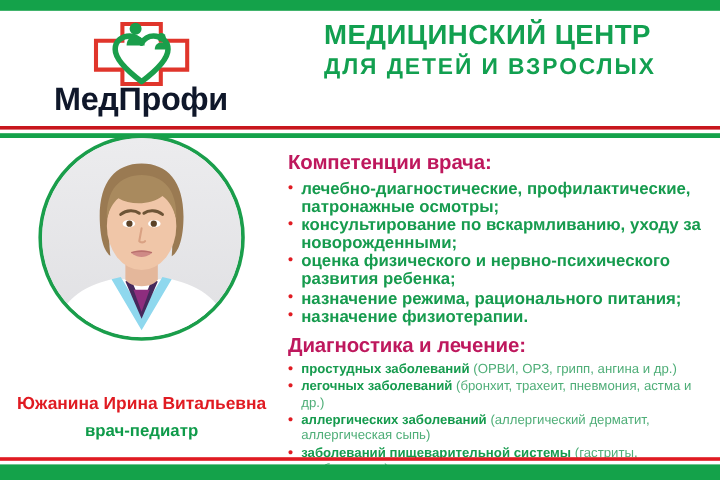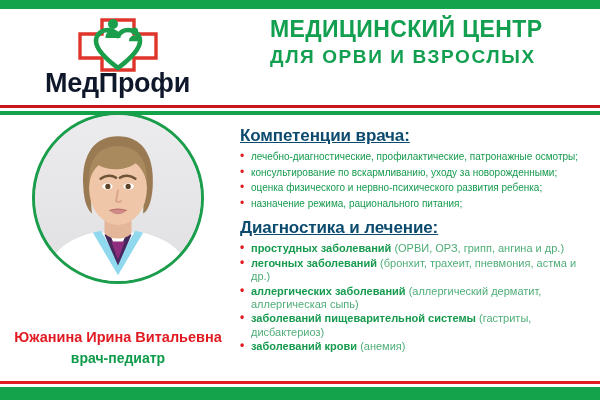--- a/index.html
+++ b/index.html
@@ -138,24 +138,23 @@
 
   
   .content {
     position: absolute;
     left: 240px; top: 126px;
     width: 352px;
   }
   .sec-title {
     font-size: 17px;
     font-weight: bold;
-    color: #0c4a6e;
+    color: #be185d;
     margin: 0 0 4px 0;
     letter-spacing: -0.1px;
-    text-decoration: underline;
   }
   .sec-title.second { margin-top: 7px; }
 
   ul.list {
     list-style: none;
     margin: 0;
     padding: 0;
   }
   ul.list li {
     position: relative;
@@ -165,23 +164,23 @@
   }
   ul.list li::before {
     content: "•";
     position: absolute;
     left: 0; top: -1px;
     color: #e01b22;
     font-size: 12px;
     line-height: inherit;
   }
   ul.comp li {
-    font-size: 10px;
+    font-size: 14px;
     line-height: 14.6px;
-    font-weight: normal;
+    font-weight: bold;
   }
   ul.diag li {
     font-size: 11px;
     line-height: 13.4px;
     font-weight: bold;
   }
   ul.diag li .note {
     font-weight: normal;
     color: #4fae78;
   }
@@ -203,21 +202,21 @@
         <path d="M41 16 C36 16 33.5 19.5 33.5 24 L48.5 24 C48.5 19.5 46 16 41 16 Z" fill="#1a9e4b"></path>
         <circle cx="62.5" cy="17" r="3.6" fill="#1a9e4b"></circle>
         <path d="M62.5 21.5 C58.8 21.5 57 24 57 27.2 L68 27.2 C68 24 66.2 21.5 62.5 21.5 Z" fill="#1a9e4b"></path>
       </svg>
     </div>
     <div class="logo-word">МедПрофи</div>
   </div>
 
   <div class="header-title">
     <div class="line1">МЕДИЦИНСКИЙ ЦЕНТР</div>
-    <div class="line2">ДЛЯ ОРВИ И ВЗРОСЛЫХ</div>
+    <div class="line2">ДЛЯ ДЕТЕЙ И ВЗРОСЛЫХ</div>
   </div>
 
   <div class="divider">
     <div class="red-line"></div>
     <div class="green-line"></div>
   </div>
 
   <div class="photo-wrap">
     <svg class="photo-svg" viewBox="0 0 172 172" aria-hidden="true">
       <defs>
@@ -266,20 +265,21 @@
   <div class="doctor-name">Южанина Ирина Витальевна</div>
   <div class="doctor-role">врач-педиатр</div>
 
   <div class="content">
     <div class="sec-title">Компетенции врача:</div>
     <ul class="list comp">
       <li>лечебно-диагностические, профилактические, патронажные осмотры;</li>
       <li>консультирование по вскармливанию, уходу за новорожденными;</li>
       <li>оценка физического и нервно-психического развития ребенка;</li>
       <li>назначение режима, рационального питания;</li>
+      <li>назначение физиотерапии.</li>
     </ul>
 
     <div class="sec-title second">Диагностика и лечение:</div>
     <ul class="list diag">
       <li>
         <span>простудных заболеваний</span>
         <span class="note">(ОРВИ, ОРЗ, грипп, ангина и др.)</span>
       </li>
       <li>
         <span>легочных заболеваний</span>

